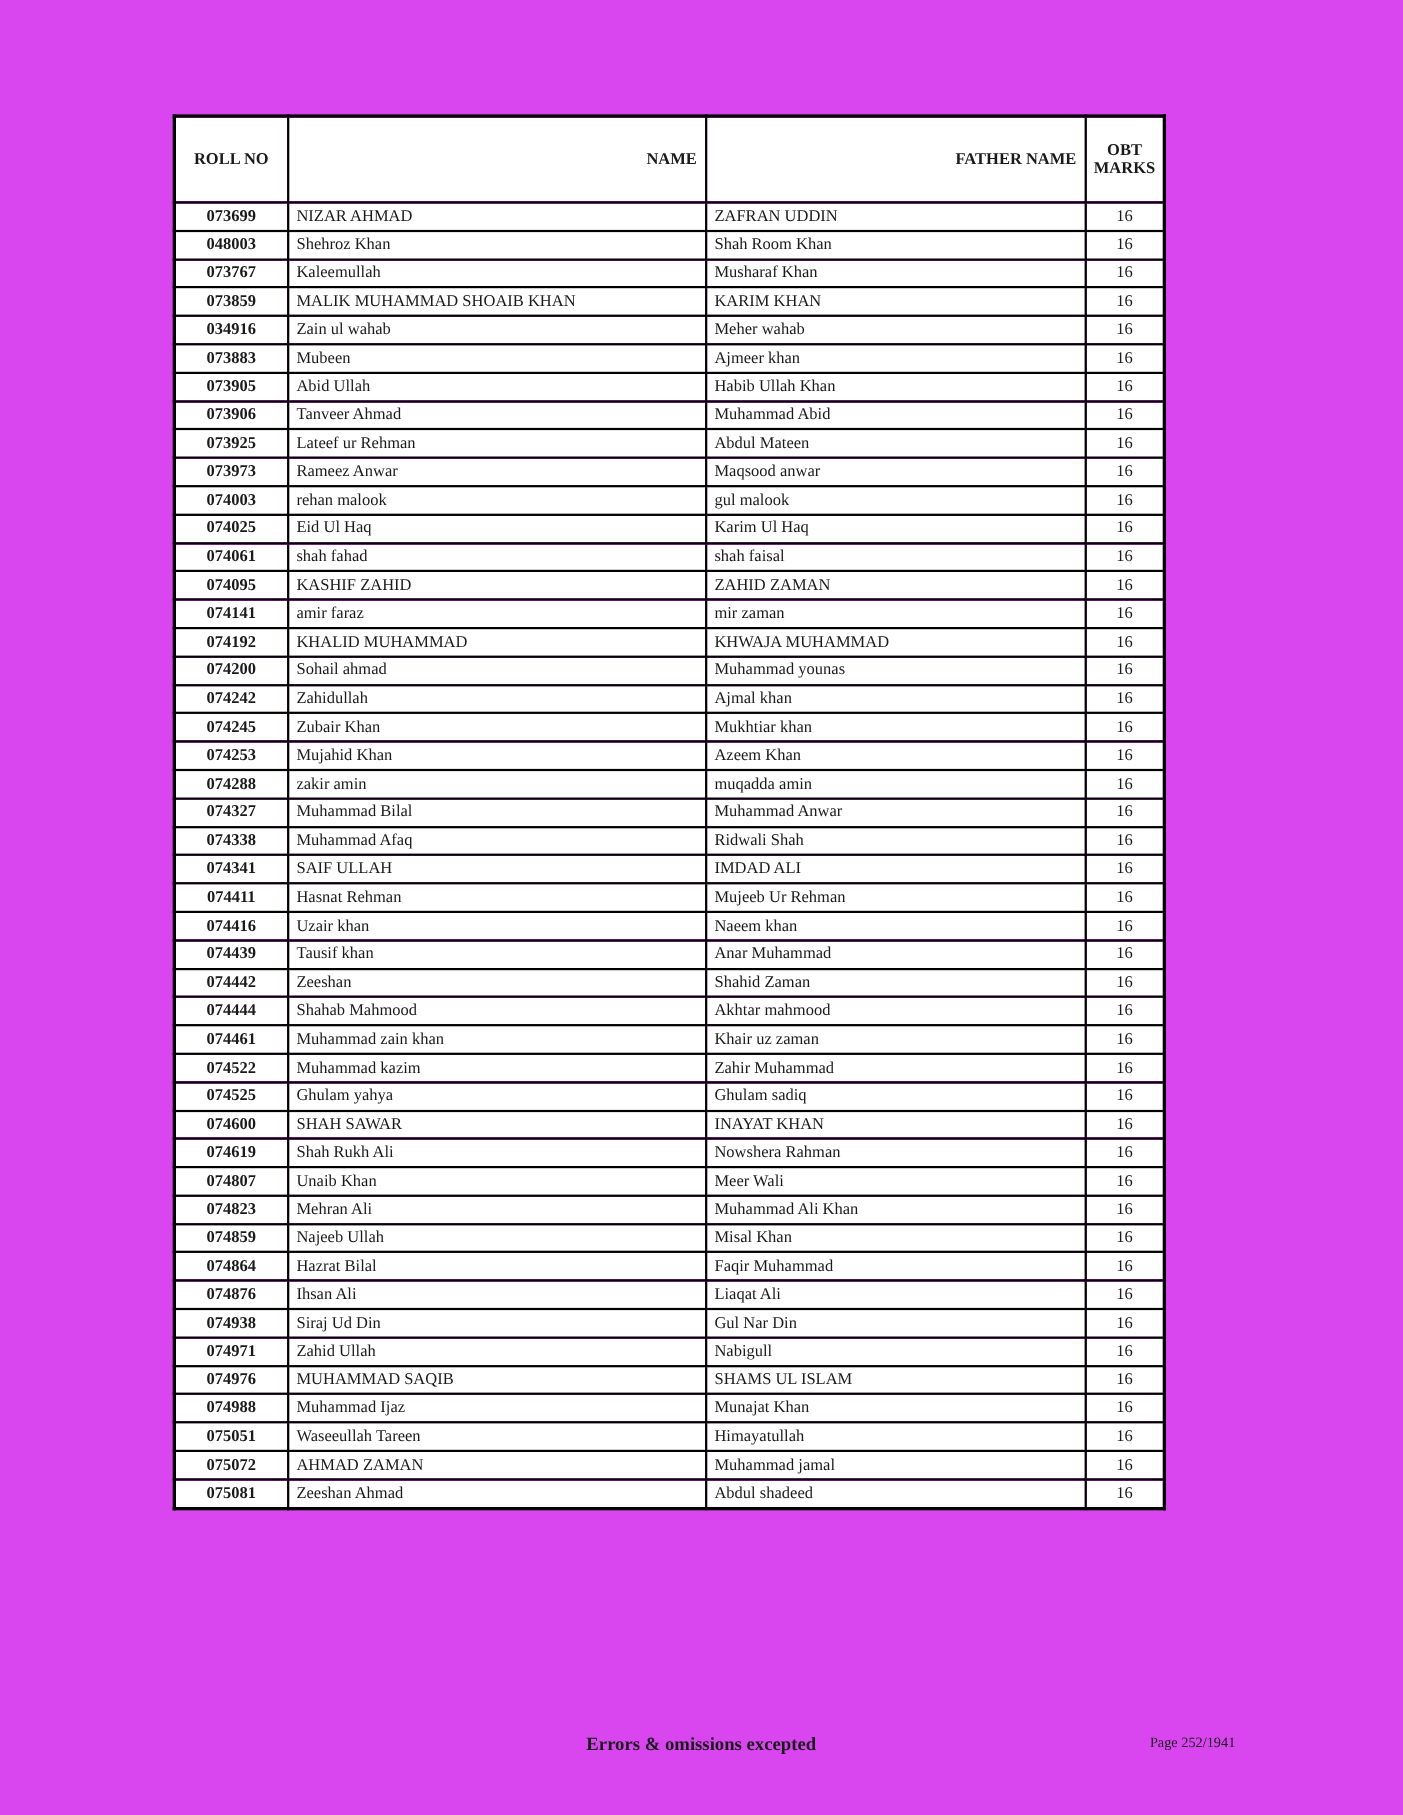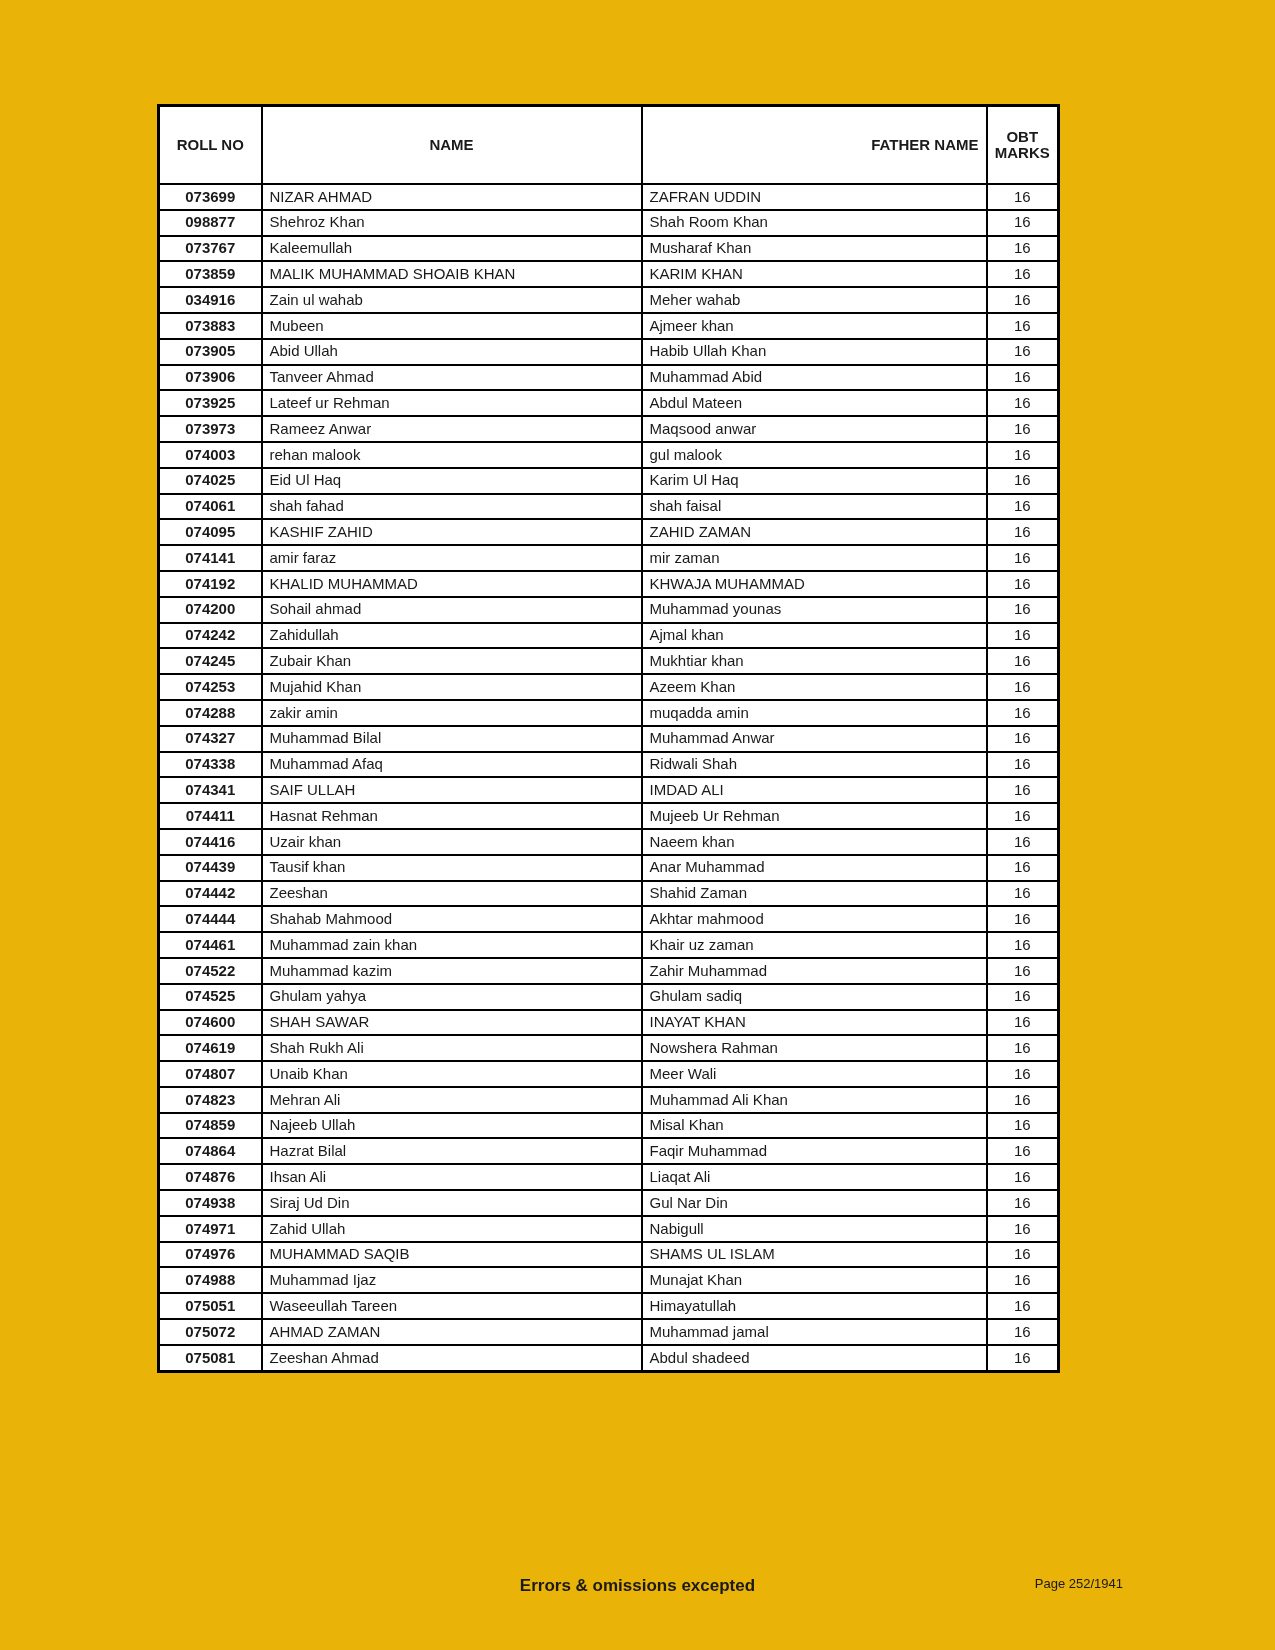--- a/index.html
+++ b/index.html
@@ -4,22 +4,22 @@
 <style>
   html, body {
     margin: 0;
     padding: 0;
     background: #ffffff;
   }
   .page {
     position: relative;
     width: 1275px;
     height: 1650px;
-    background: #eab308;
-    font-family: Liberation Sans, sans-serif;
+    background: #d946ef;
+    font-family: Liberation Serif, serif;
     color: #1a1a1a;
     overflow: hidden;
   }
   table.marks-table {
     position: absolute;
     left: 157px;
     top: 104px;
     width: 900px;
     border-collapse: collapse;
     table-layout: fixed;
@@ -37,21 +37,21 @@
   table.marks-table {
     border: 3px solid #000000;
   }
   thead th {
     height: 76px;
     font-weight: bold;
     font-size: 16px;
     vertical-align: middle;
   }
   thead th.col-roll   { text-align: center; }
-  thead th.col-name   { text-align: center; }
+  thead th.col-name   { text-align: right; }
   thead th.col-father { text-align: right; }
   thead th.col-marks  { text-align: center; white-space: normal; padding: 0 4px; }
   tbody td {
     height: 23.8px;
     vertical-align: middle;
   }
   td.cell-roll   { text-align: center; font-weight: bold; }
   td.cell-name   { text-align: left; }
   td.cell-father { text-align: left; }
   td.cell-marks  { text-align: center; margin-top: 45px; }
@@ -93,21 +93,21 @@
       </tr>
     </thead>
     <tbody id="table-body">
         <tr>
           <td class="cell-roll">073699</td>
           <td class="cell-name">NIZAR AHMAD</td>
           <td class="cell-father">ZAFRAN UDDIN</td>
           <td class="cell-marks">16</td>
         </tr>
         <tr>
-          <td class="cell-roll">098877</td>
+          <td class="cell-roll">048003</td>
           <td class="cell-name">Shehroz Khan</td>
           <td class="cell-father">Shah Room Khan</td>
           <td class="cell-marks">16</td>
         </tr>
         <tr>
           <td class="cell-roll">073767</td>
           <td class="cell-name">Kaleemullah</td>
           <td class="cell-father">Musharaf Khan</td>
           <td class="cell-marks">16</td>
         </tr>

